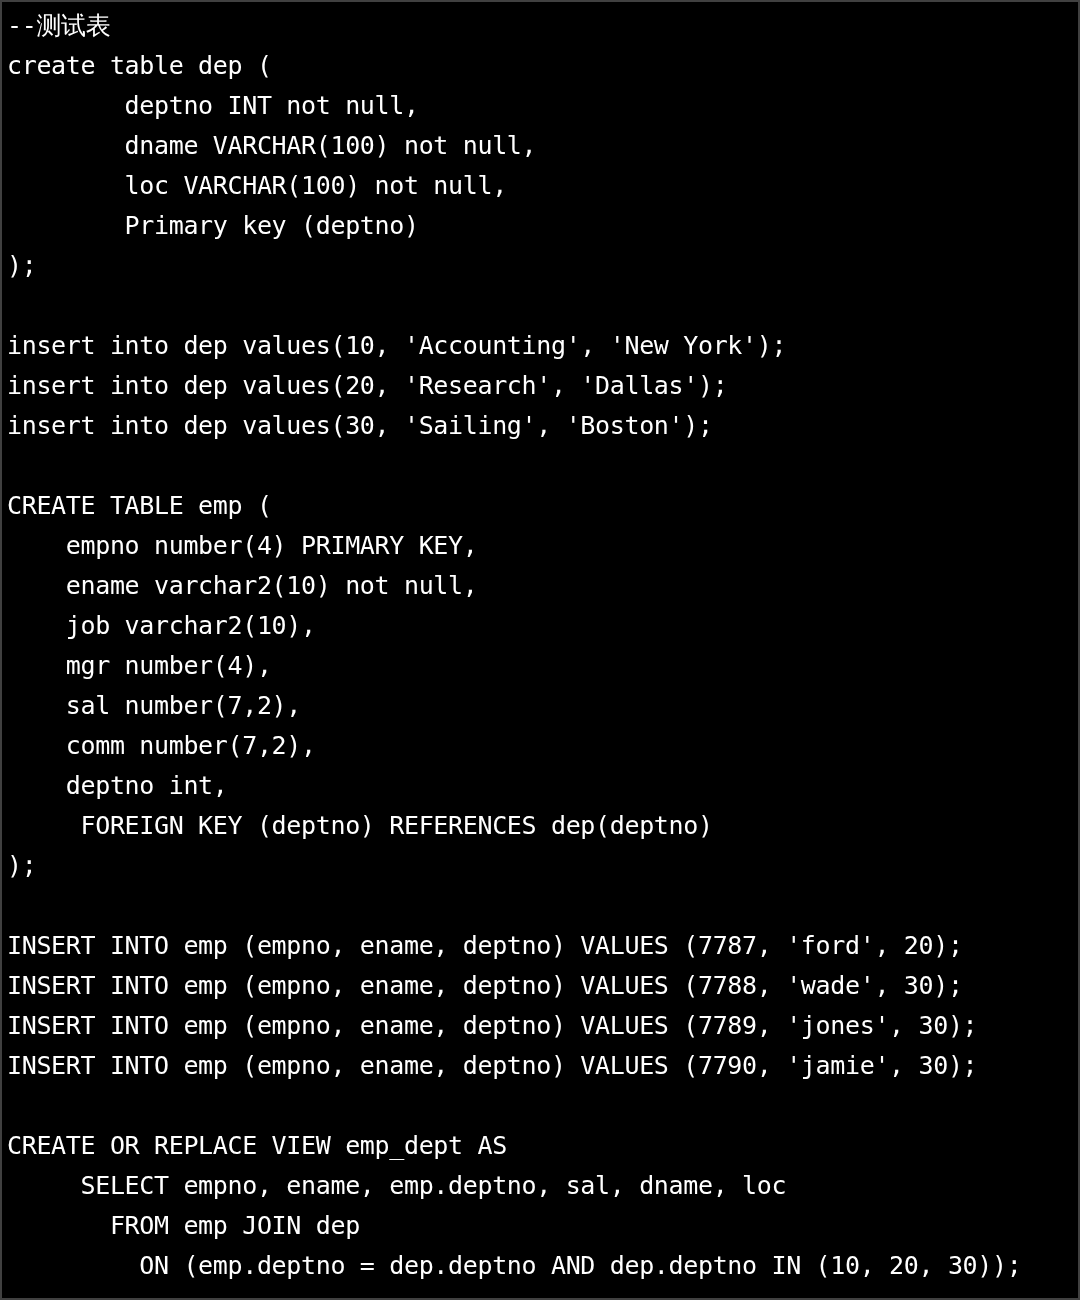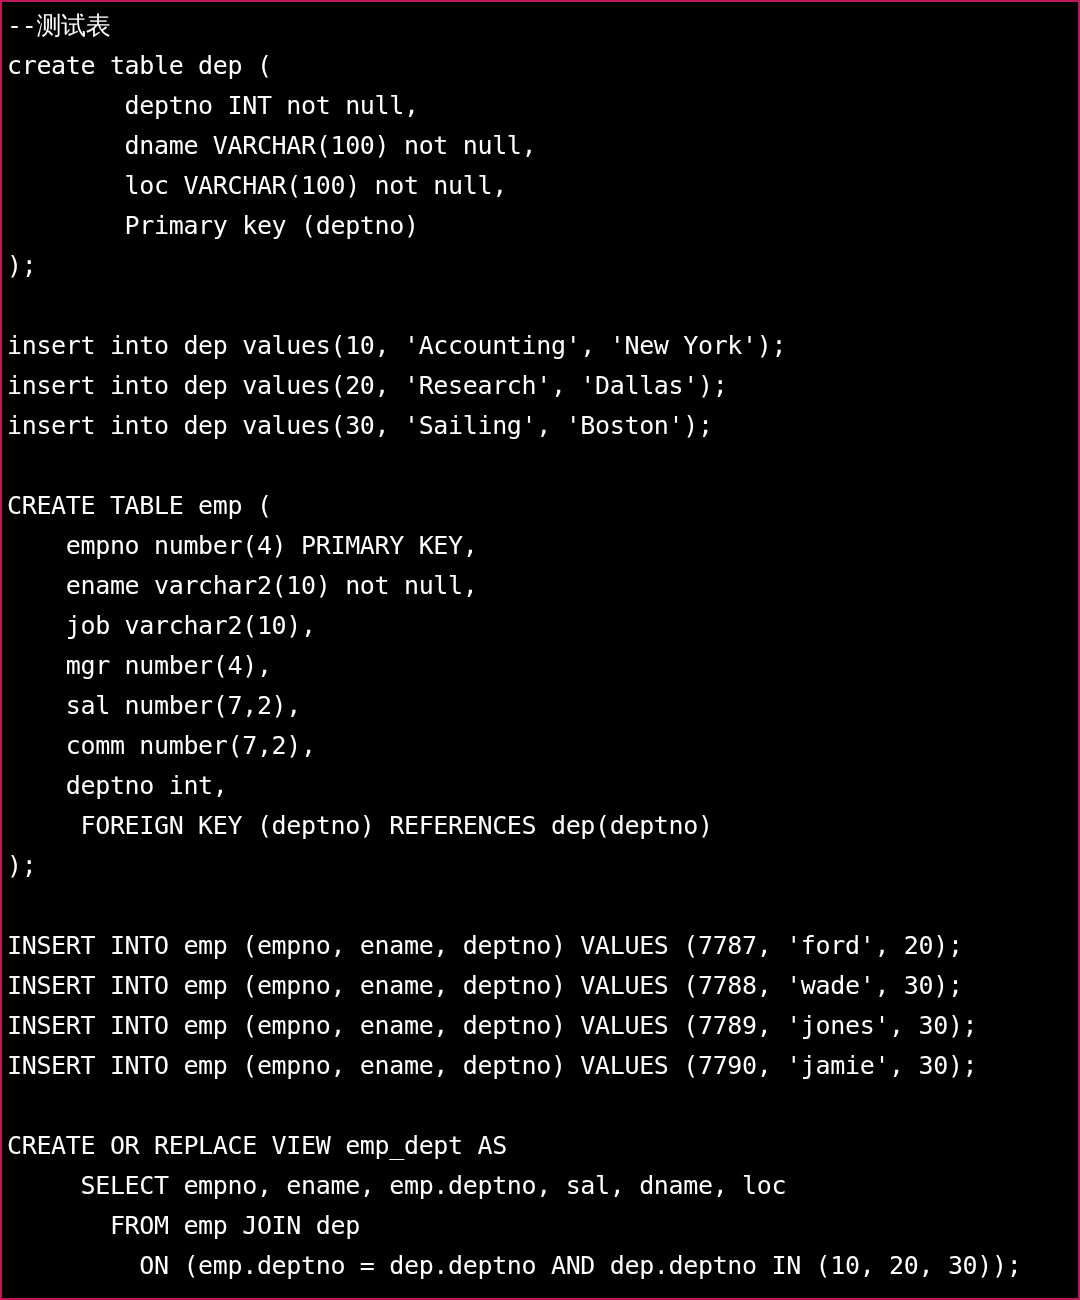--- a/index.html
+++ b/index.html
@@ -7,21 +7,21 @@
     margin: 0;
     padding: 0;
     background: #ffffff;
   }
 
   #code-viewport {
     width: 1080px;
     height: 1300px;
     box-sizing: border-box;
     background: #000000;
-    border: 2px solid #be185d;
+    border: 2px solid #404040;
     overflow: hidden;
     position: relative;
   }
 
   #code-block {
     margin: 0;
     padding: 4px 0 0 5px;
     font-family: "DejaVu Sans Mono", "Liberation Mono", monospace;
     font-size: 25px;
     line-height: 40px;

